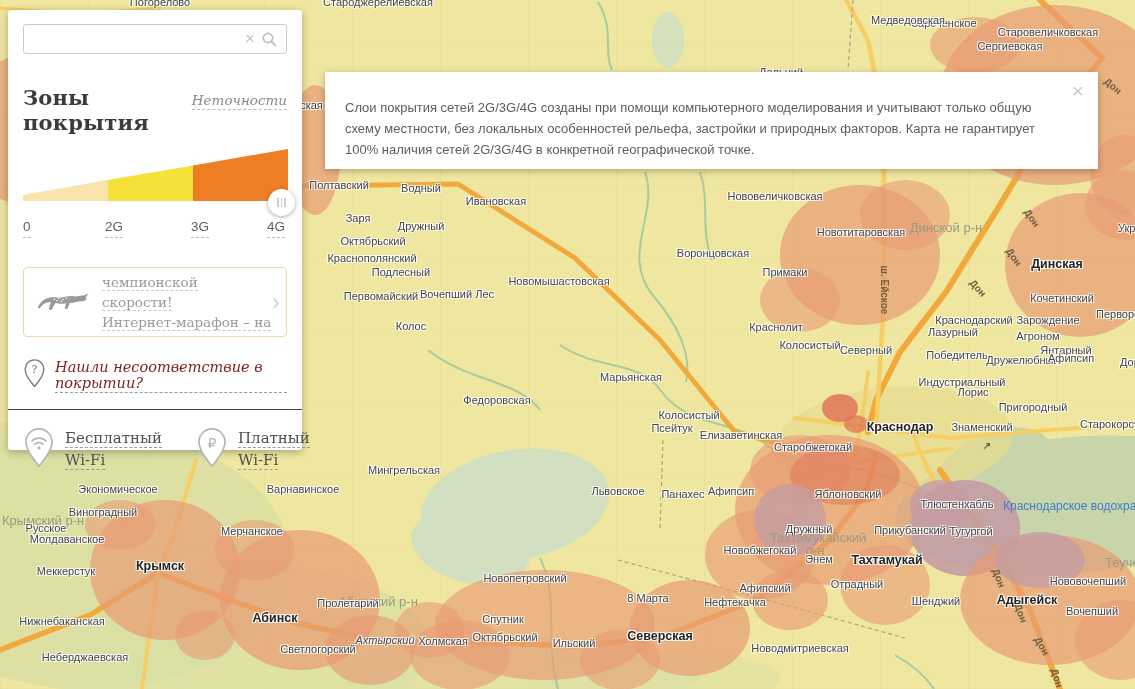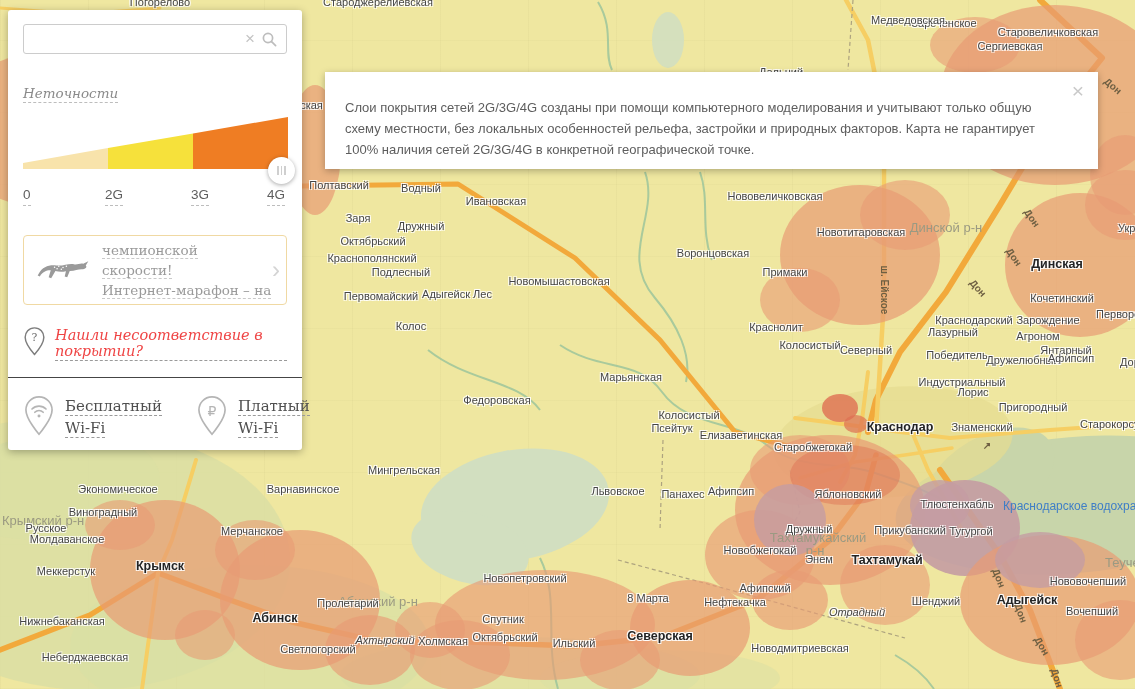--- a/index.html
+++ b/index.html
@@ -47,21 +47,21 @@
   .handle i{display:block;width:1.5px;height:9px;background:#cfcfcf;}
   .ticks{position:relative;height:22px;margin-top:14px;margin-bottom:26px;}
   .ticks span{position:absolute;top:0;font-size:13.5px;color:#5e5e5e;border-bottom:1px dashed #bdbdbd;padding-bottom:3px;cursor:pointer;}
   .t0{left:0;} .t1{left:82px;} .t2{left:168px;} .t3{right:2px;}
   .banner{height:68px;border:1px solid #f0d9a3;border-radius:4px;display:flex;align-items:center;
           padding:0 6px 0 12px;margin-bottom:21px;cursor:pointer;}
   .banner .btxt{flex:1;margin-left:12px;font:13.5px/20px "DejaVu Serif",serif;color:#9a9a9a;}
   .banner .btxt span{border-bottom:1px dashed #c9c9c9;}
   .banner .chev{font-size:24px;color:#d4d4d4;font-weight:normal;}
   .mismatch{display:flex;align-items:center;margin-bottom:16px;cursor:pointer;}
-  .mismatch .mtxt{margin-left:9px;font:italic 14.5px "DejaVu Serif",serif;color:#ef4444;border-bottom:1px dashed #9a9a9a;padding-bottom:1px;}
+  .mismatch .mtxt{margin-left:9px;font:italic 14.5px "DejaVu Serif",serif;color:#7f1d1d;border-bottom:1px dashed #9a9a9a;padding-bottom:1px;}
   .divider{height:1px;background:#454545;margin:0 -15px;}
   .wifirow{display:flex;padding-top:17px;}
   .wifi{display:flex;align-items:flex-start;cursor:pointer;}
   .wifi + .wifi{margin-left:34px;}
   .wifi .wtxt{margin-left:10px;font:15px/22px "DejaVu Serif",serif;color:#4f4f4f;}
   .wifi .wtxt span{border-bottom:1px dashed #9a9a9a;}
 </style>
 </head>
 <body>
 
@@ -158,21 +158,21 @@
         <div class="lbl" style="left: 373px; top: 241px;">Октябрьский</div>
         <div class="lbl" style="left: 861px; top: 232px;">Новотитаровская</div>
         <div class="lbl district" style="left: 946px; top: 227px;">Динской р-н</div>
         <div class="lbl al" style="left: 1118px; top: 228px;">Украинский</div>
         <div class="lbl" style="left: 372px; top: 258px;">Краснополянский</div>
         <div class="lbl" style="left: 401px; top: 272px;">Подлесный</div>
         <div class="lbl" style="left: 713px; top: 253px;">Воронцовская</div>
         <div class="lbl" style="left: 785px; top: 272px;">Примаки</div>
         <div class="lbl city" style="left: 1057px; top: 264px;">Динская</div>
         <div class="lbl" style="left: 559px; top: 281px;">Новомышастовская</div>
-        <div class="lbl" style="left: 457px; top: 294px;">Адыгейск Лес</div>
+        <div class="lbl" style="left: 457px; top: 294px;">Вочепший Лес</div>
         <div class="lbl" style="left: 381px; top: 296px;">Первомайский</div>
         <div class="lbl" style="left: 1062px; top: 298px;">Кочетинский</div>
         <div class="lbl" style="left: 1048px; top: 320px;">Зарождение</div>
         <div class="lbl al" style="left: 1096px; top: 314px;">Первореченское</div>
         <div class="lbl" style="left: 974px; top: 320px;">Краснодарский</div>
         <div class="lbl" style="left: 953px; top: 332px;">Лазурный</div>
         <div class="lbl" style="left: 1038px; top: 336px;">Агроном</div>
         <div class="lbl" style="left: 1066px; top: 350px;">Янтарный</div>
         <div class="lbl" style="left: 776px; top: 327px;">Краснолит</div>
         <div class="lbl" style="left: 810px; top: 345px;">Колосистый</div>
@@ -219,21 +219,21 @@
         <div class="lbl" style="left: 1088px; top: 581px;">Нововочепший</div>
         <div class="lbl" style="left: 525px; top: 578px;">Новопетровский</div>
         <div class="lbl district" style="left: 378px; top: 601px;">Абинский р-н</div>
         <div class="lbl" style="left: 348px; top: 603px;">Пролетарий</div>
         <div class="lbl" style="left: 765px; top: 588px;">Афипский</div>
         <div class="lbl" style="left: 735px; top: 602px;">Нефтекачка</div>
         <div class="lbl" style="left: 648px; top: 598px;">8 Марта</div>
         <div class="lbl" style="left: 936px; top: 601px;">Шенджий</div>
         <div class="lbl city" style="left: 1027px; top: 600px;">Адыгейск</div>
         <div class="lbl" style="left: 1092px; top: 611px;">Вочепший</div>
-        <div class="lbl" style="left: 857px; top: 612px; font-style: italic;">Отрадный</div>
+        <div class="lbl" style="left: 857px; top: 584px;">Отрадный</div>
         <div class="lbl" style="left: 62px; top: 621px;">Нижнебаканская</div>
         <div class="lbl" style="left: 503px; top: 619px;">Спутник</div>
         <div class="lbl" style="left: 505px; top: 637px;">Октябрьский</div>
         <div class="lbl" style="left: 443px; top: 641px;">Холмская</div>
         <div class="lbl" style="left: 574px; top: 643px;">Ильский</div>
         <div class="lbl city" style="left: 660px; top: 636px;">Северская</div>
         <div class="lbl city" style="left: 275px; top: 618px;">Абинск</div>
         <div class="lbl" style="left: 318px; top: 649px;">Светлогорский</div>
         <div class="lbl" style="left: 385px; top: 640px; font-style: italic;">Ахтырский</div>
         <div class="lbl" style="left: 800px; top: 648px;">Новодмитриевская</div>
@@ -266,20 +266,21 @@
       <span class="s-ico s-clear">×</span>
       <span class="s-ico s-mag">
         <svg width="15" height="15" viewBox="0 0 15 15">
             <circle cx="6" cy="6" r="4.6" fill="none" stroke="#bdbdbd" stroke-width="1.7"></circle>
             <line x1="9.6" y1="9.6" x2="13.6" y2="13.6" stroke="#bdbdbd" stroke-width="1.7" stroke-linecap="round"></line>
           </svg>
       </span>
     </div>
 
     <div class="hdrow">
+      <h1>Зоны покрытия</h1>
       <a class="inacc">Неточности</a>
     </div>
 
     <div class="wedgewrap">
       <svg class="wedge" width="265" height="56" viewBox="0 0 265 56">
         <polygon points="0,52 85,52 85,31 0,46" fill="#F8E3AB"></polygon>
         <polygon points="85,52 170,52 170,16.5 85,31" fill="#F6E13B"></polygon>
         <polygon points="170,52 265,52 265,0 170,16.5" fill="#EF7D23"></polygon>
       </svg>
       <div class="handle">

